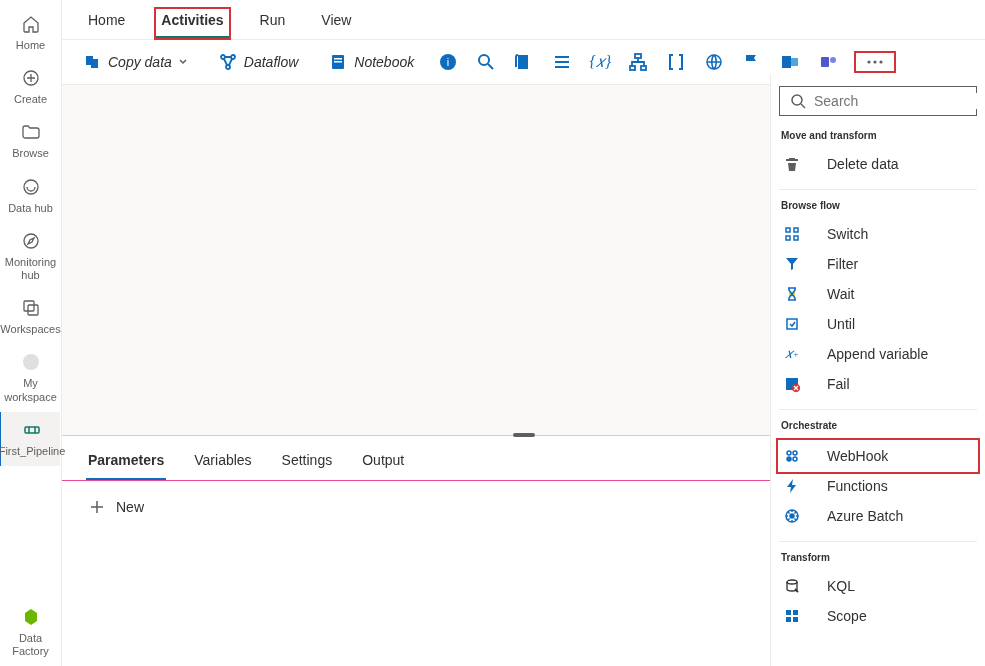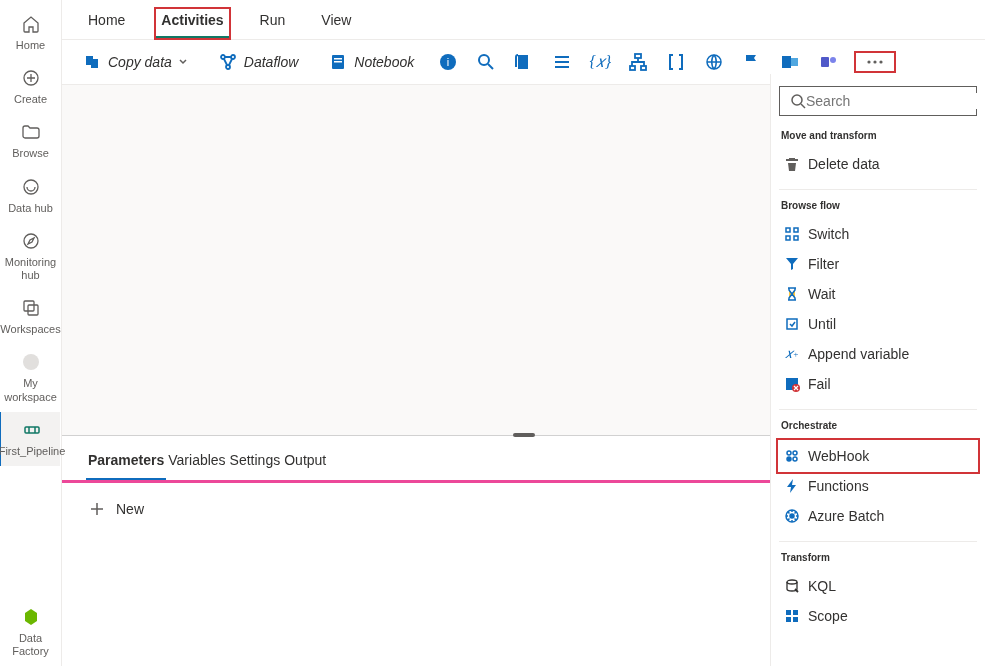--- a/index.html
+++ b/index.html
@@ -27,31 +27,31 @@
   .tbtn { display: flex; align-items: center; gap: 6px; cursor: pointer; padding: 4px 6px; color: #323130; font-style: italic; }
   .ticon { width: 20px; height: 20px; display: flex; align-items: center; justify-content: center; color: #0f6cbd; }
   .hl-box { outline: 2px solid #d13438; padding: 6px 10px; }
 
   
   .canvas { flex: 1; background: #faf9f8; border-bottom: 1px solid #d1d1d1; position: relative; }
   .splitter { position: absolute; bottom: -2px; left: 50%; transform: translateX(-50%); width: 22px; height: 4px; background: #605e5c; border-radius: 2px; }
 
   
   .bottom { height: 230px; display: flex; flex-direction: column; }
-  .btabs { display: flex; padding: 12px 24px 0; border-bottom: 3px solid #ec4899; }
+  .btabs { display: flex; gap: 26px; padding: 12px 24px 0; border-bottom: 1px solid #ec4899; }
   .btab { padding: 4px 2px 10px; cursor: pointer; color: #323130; }
   .btab.active { border-bottom: 2px solid #0f6cbd; font-weight: 600; }
   .newrow { padding: 18px 28px; display: flex; align-items: center; gap: 12px; cursor: pointer; color: #323130; }
 
   
   .flyout { position: absolute; right: 0; top: 74px; width: 215px; background: #fff; border-left: 1px solid #edebe9; height: calc(100% - 74px); padding: 12px 8px 0 8px; overflow-y: auto; }
-  .searchbox { display: flex; align-items: center; gap: 0; border: 1px solid #605e5c; padding: 6px 10px; margin-bottom: 14px; cursor: text; }
+  .searchbox { display: flex; align-items: center; gap: 8px; border: 1px solid #605e5c; padding: 6px 10px; margin-bottom: 14px; cursor: text; }
   .searchbox input { border: none; outline: none; flex: 1; font-size: 14px; }
   .section-title { font-weight: 600; font-size: 10px; margin: 6px 0 8px 2px; }
-  .menu-item { display: flex; align-items: center; gap: 7px; padding: 6px 4px; cursor: pointer; color: #323130; }
+  .menu-item { display: flex; align-items: center; gap: 26px; padding: 6px 4px; cursor: pointer; color: #323130; }
   .menu-item .mi-icon { width: 18px; height: 18px; display: flex; align-items: center; justify-content: center; color: #0f6cbd; }
   .menu-item.hl { outline: 2px solid #d13438; outline-offset: 1px; margin-top: 10px; }
   .section-div { border: none; border-top: 1px solid #edebe9; margin: 10px 0 10px; }
 
   svg { display: block; }
 </style>
 </head>
 <body>
 
 <div class="app">

